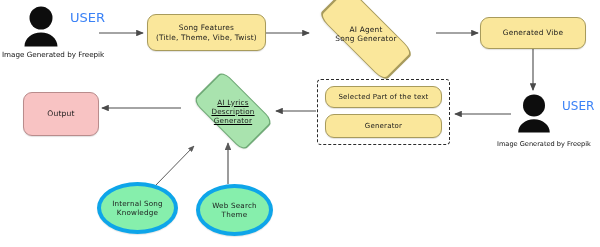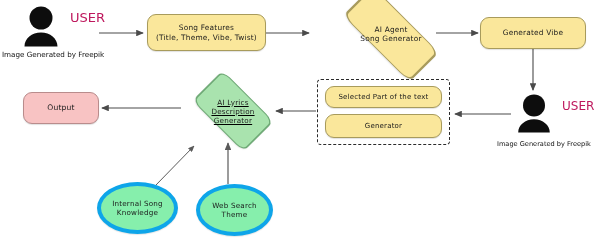--- a/index.html
+++ b/index.html
@@ -81,21 +81,21 @@
     background: transparent;
   }
 
   .user-caption {
     position: absolute;
     color: #111;
     white-space: nowrap;
   }
   .user-label {
     position: absolute;
-    color: #be185d;
+    color: #3b82f6;
     font-weight: 500;
     white-space: nowrap;
   }
   .user-icon { position: absolute; }
 </style>
 </head>
 <body>
 
 <div id="canvas">
 
@@ -135,21 +135,21 @@
     </svg>
   </div>
   <div class="user-label" style="left:70px; top:10px; font-size:13px;">USER</div>
   <div class="user-caption" style="left:2px; top:50px; font-size:7.2px;">Image Generated by Freepik</div>
 
   <div class="node rect fill-yellow" style="left:147px; top:14px; width:119px; height:37px;">
     <span class="label" style="font-size:7.4px;">Song Features
 (Title, Theme, Vibe, Twist)</span>
   </div>
 
-  <div class="node diamond fill-yellow" style="left:328px; top:6px; width:126px; height:56px;">
+  <div class="node diamond fill-yellow" style="left:303px; top:6px; width:126px; height:56px;">
     <div class="shape" style="width:40px; height:40px; transform:translate(-50%,-50%) rotate(45deg) scale(2.24, 1.0);"></div>
     <span class="label" style="font-size:7.4px;">AI Agent
 Song Generator</span>
   </div>
 
   <div class="node rect fill-yellow" style="left:480px; top:17px; width:106px; height:32px;">
     <span class="label" style="font-size:7.4px;">Generated Vibe</span>
   </div>
 
   <div class="user-icon" style="left:512px; top:93px; width:44px; height:42px;">
@@ -172,21 +172,21 @@
     <span class="label" style="font-size:7px;">Generator</span>
   </div>
 
   <div class="node diamond fill-green" style="left:184px; top:82px; width:98px; height:58px;text-decoration:underline;">
     <div class="shape" style="width:40px; height:40px; transform:translate(-50%,-50%) rotate(45deg) scale(1.72, 1.02);"></div>
     <span class="label" style="font-size:7.2px;">AI Lyrics
 Description
 Generator</span>
   </div>
 
-  <div class="node rect fill-pink" style="left:23px; top:92px; width:76px; height:32px;">
+  <div class="node rect fill-pink" style="left:23px; top:92px; width:76px; height:44px;">
     <span class="label" style="font-size:7.6px;">Output</span>
   </div>
 
   <div class="node ellipse" style="left:97px; top:182px; width:81px; height:52px;">
     <span class="label" style="font-size:7.2px;">Internal Song
 Knowledge</span>
   </div>
 
   <div class="node ellipse" style="left:196px; top:184px; width:77px; height:52px;">
     <span class="label" style="font-size:7.2px;">Web Search

